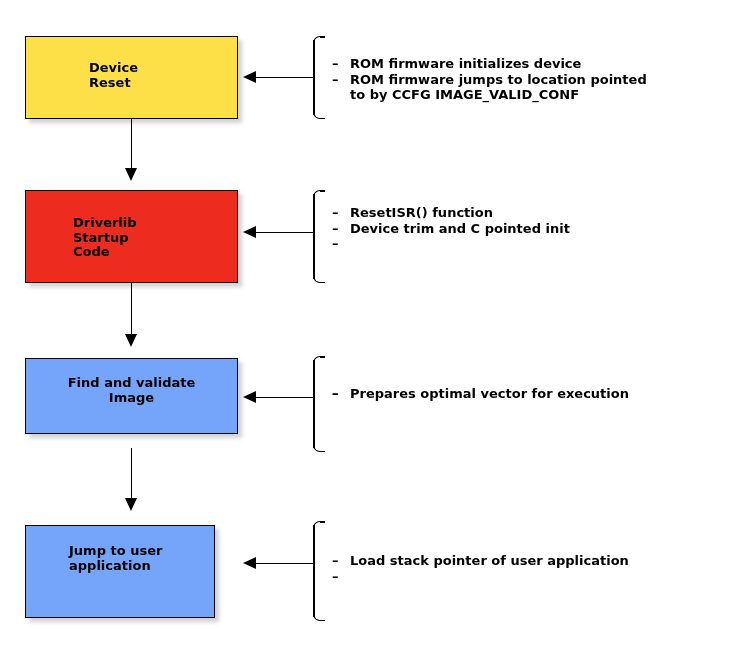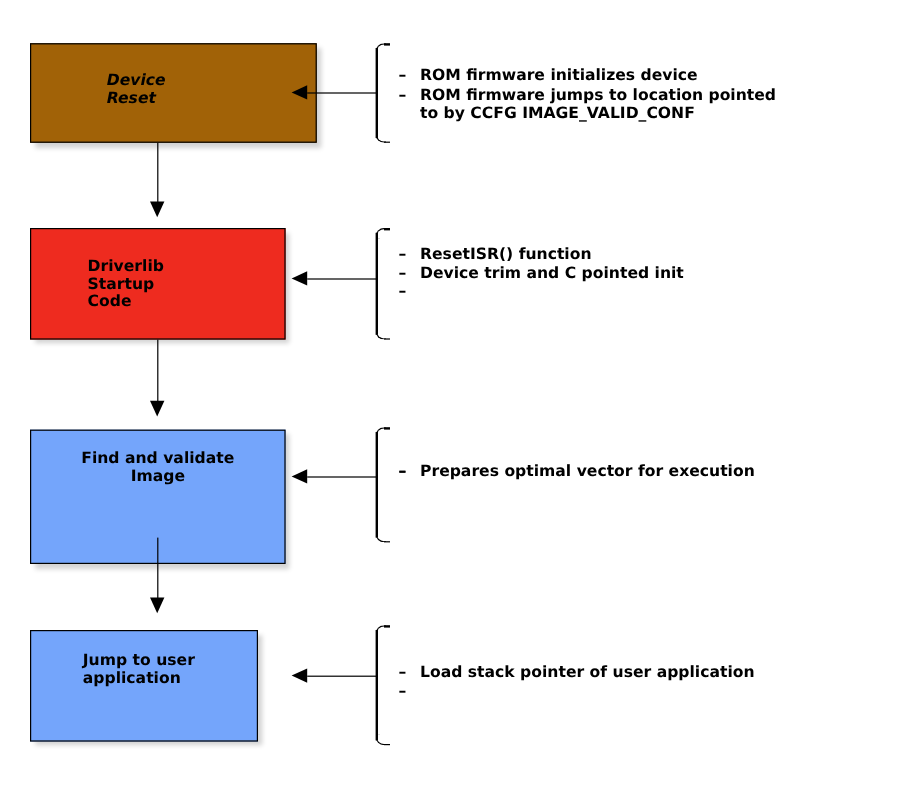--- a/index.html
+++ b/index.html
@@ -125,21 +125,21 @@
     position: absolute;
     left: 0;
     top: 0;
   }
 </style>
 </head>
 <body>
 
 <div id="canvas">
 
-  <div class="node" style="left:25px; top:36px; width:239px; height:83px; background:#a16207;font-style:italic;">
+  <div class="node" style="left:25px; top:36px; width:213px; height:83px; background:#fde047;">
     <div class="node-label lbl-left" style="top:24px; padding-left:63px;">Device
 Reset</div>
   </div>
 
   <div class="vconn" style="left:131px; top:119px; height:52px;"></div>
   <div class="vhead" style="left:125px; top:168px;"></div>
 
   <div class="hconn" style="left:256px; top:77px; width:58px;"></div>
   <div class="hhead" style="left:243px; top:71px;"></div>
 
@@ -176,21 +176,21 @@
     <div class="tab tab-top" style="left:11px; width:5px;"></div>
     <div class="tab tab-bottom" style="left:11px; width:5px;"></div>
   </div>
 
   <div class="annot" style="left:332px; top:205px; width:400px;">
     <span class="annot-row"><span class="dash">–</span><span>ResetISR() function</span></span>
     <span class="annot-row"><span class="dash">–</span><span>Device trim and C pointed init</span></span>
     <span class="annot-row"><span class="dash">–</span></span>
   </div>
 
-  <div class="node" style="left:25px; top:358px; width:213px; height:112px; background:#74A5FB;">
+  <div class="node" style="left:25px; top:358px; width:213px; height:76px; background:#74A5FB;">
     <div class="node-label lbl-center" style="top:17px;">Find and validate
 Image</div>
   </div>
 
   <div class="vconn" style="left:131px; top:448px; height:53px;"></div>
   <div class="vhead" style="left:125px; top:498px;"></div>
 
   <div class="hconn" style="left:256px; top:397px; width:58px;"></div>
   <div class="hhead" style="left:243px; top:391px;"></div>
 

